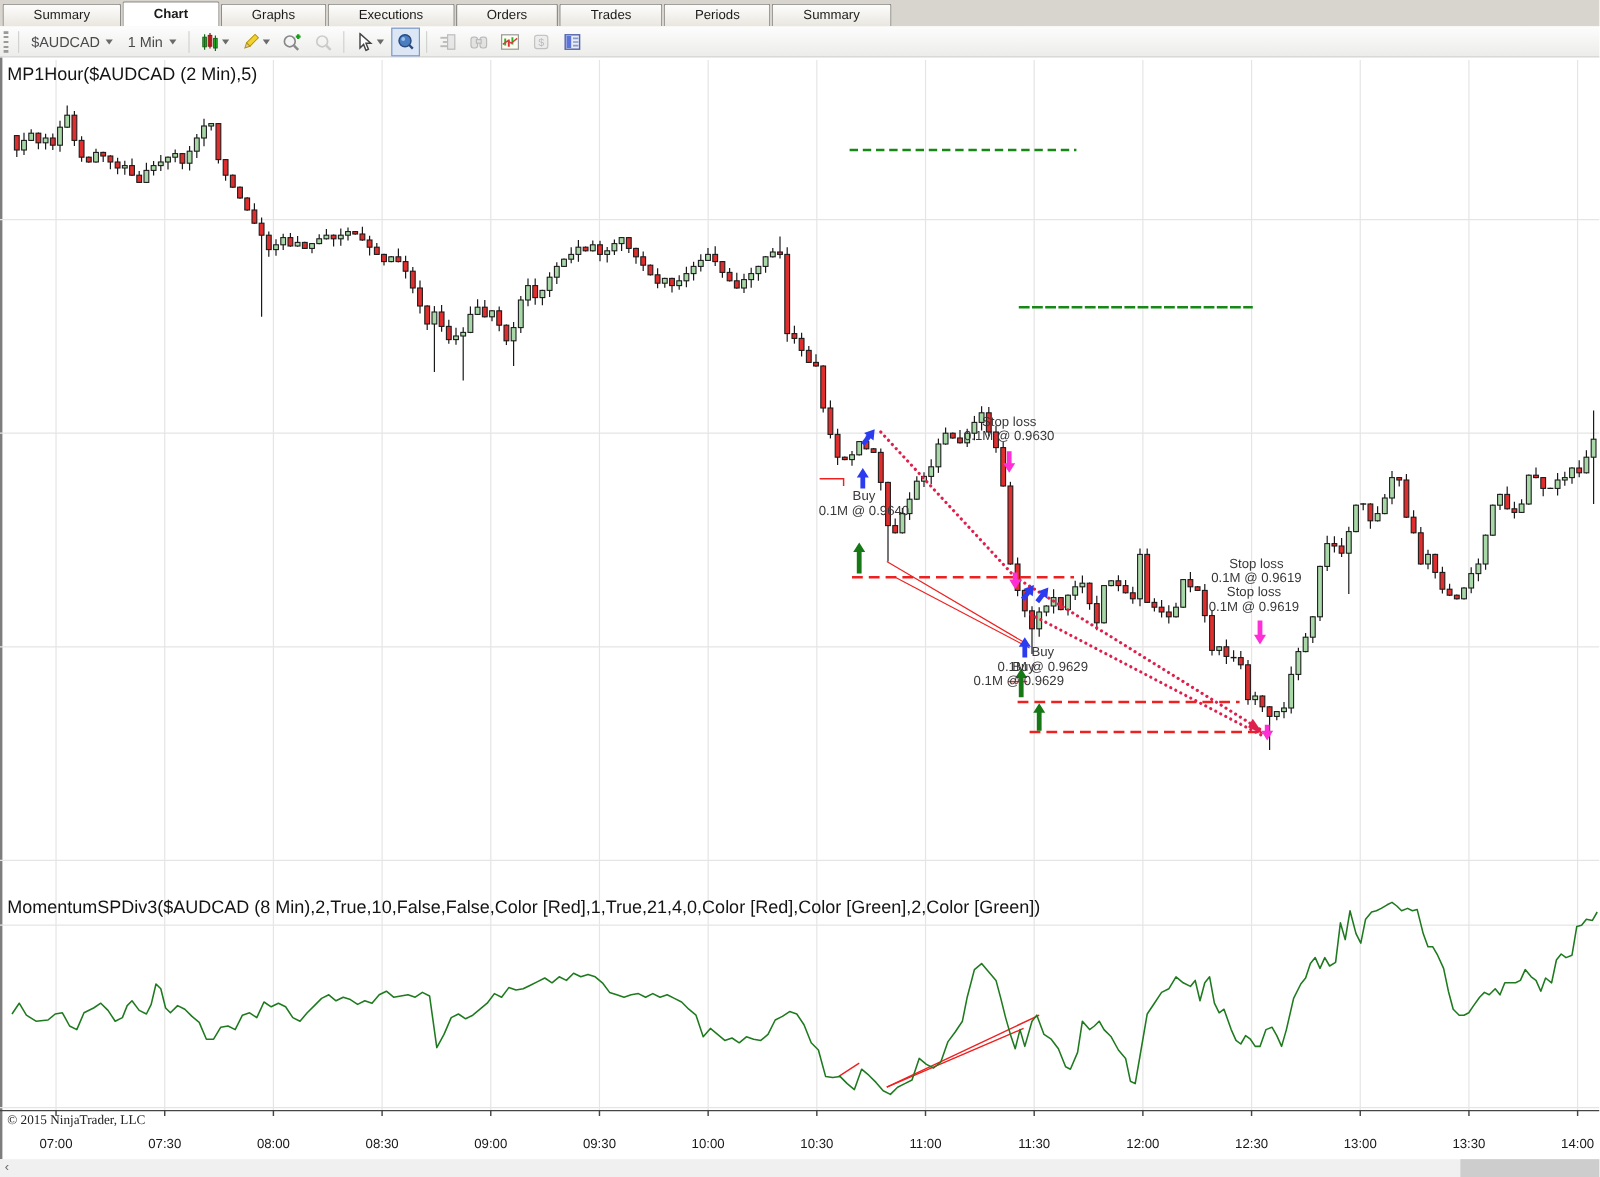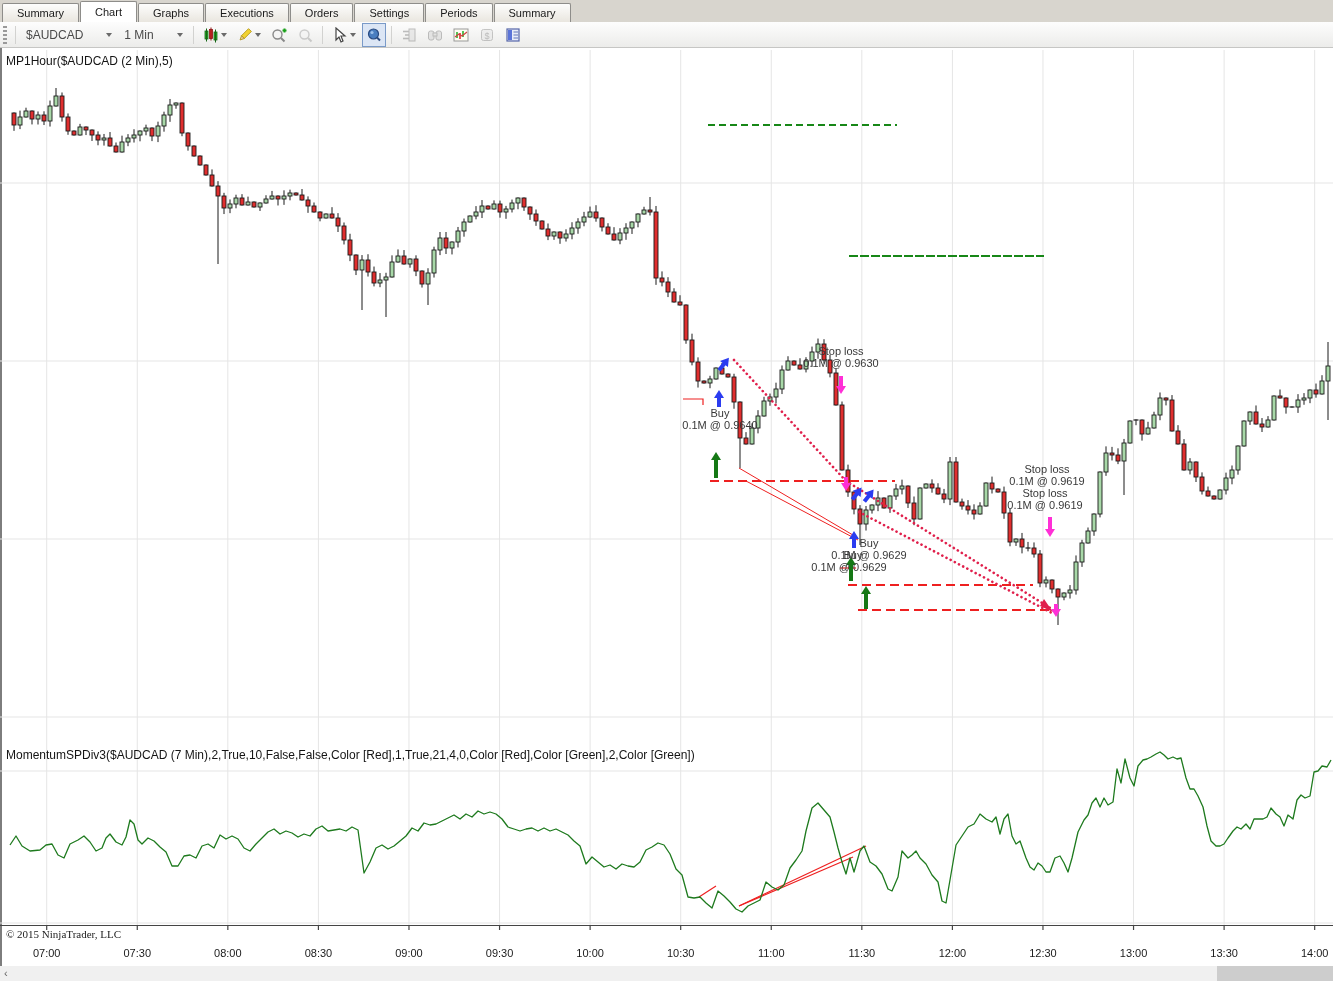--- a/index.html
+++ b/index.html
@@ -3,67 +3,67 @@
 <meta charset="utf-8">
 <style>
   html,body{margin:0;padding:0;background:#fff;}
   body{width:1333px;height:981px;position:relative;overflow:hidden;
        font-family:"Liberation Sans",sans-serif;-webkit-font-smoothing:antialiased;}
   .window{position:absolute;inset:0;background:#fff;}
 
   
   .tabbar{position:absolute;top:0;left:0;width:1333px;height:22px;background:#d8d5ce;
           display:flex;align-items:flex-end;padding-left:2px;box-sizing:border-box;}
-  .tab{height:18px;line-height:18px;padding:0 14px;font-size:11px;color:#1a1a1a;
+  .tab{height:18px;line-height:18px;padding:0 25px;font-size:11px;color:#1a1a1a;
        background:linear-gradient(#fdfdfc,#e9e6df);border:1px solid #8e8d8a;border-bottom:none;
        border-radius:2px 2px 0 0;margin-right:1px;cursor:default;}
-  .tab.active{background:#fff;height:20px;line-height:20px;font-weight:normal;position:relative;z-index:2;}
+  .tab.active{background:#fff;height:20px;line-height:20px;font-weight:bold;position:relative;z-index:2;}
 
   
   .toolbar{position:absolute;top:22px;left:0;width:1333px;height:26px;
            background:linear-gradient(#fdfdfd,#ececea);border-bottom:1px solid #c6c6c4;
            display:flex;align-items:center;box-sizing:border-box;padding-left:2px;}
   .grip{width:4px;height:18px;margin:0 4px 0 1px;
         background:repeating-linear-gradient(#9a9a9a 0 2px,transparent 2px 4px);}
   .tsep{width:1px;height:18px;background:#d2d2d0;margin:0 4px;}
-  .dd{display:flex;align-items:center;gap:23px;padding:2px 6px;font-size:12px;color:#4a4a4a;cursor:default;}
+  .dd{display:flex;align-items:center;gap:5px;padding:2px 6px;font-size:12px;color:#4a4a4a;cursor:default;}
   .caret{width:0;height:0;border-left:3.5px solid transparent;border-right:3.5px solid transparent;
          border-top:4px solid #6a6a6a;display:inline-block;}
   .tbtn{width:22px;height:22px;display:flex;align-items:center;justify-content:center;margin:0 1px;border:1px solid transparent;}
   .tbtn.withcaret{width:30px;gap:2px;}
   .tbtn.pressed{border:1px solid #7a9ac8;background:#dce6f5;}
   .tbtn.disabled{opacity:.45;}
   .tbtn svg{display:block;}
 
   
   .chart-area{position:absolute;top:48px;left:0;width:1333px;height:918px;background:#fff;
               border-left:2px solid #7d7d7d;box-sizing:border-box;}
   #chartsvg{position:absolute;top:0;left:-2px;}
-  .panel-label{position:absolute;font-size:12px;color:#141414;white-space:nowrap;}
+  .panel-label{position:absolute;font-size:15px;color:#141414;white-space:nowrap;}
   #plabel{top:6px;left:4px;}
   #ilabel{top:700px;left:4px;}
   #copyright{position:absolute;top:880px;left:4px;font-size:11px;color:#222;font-family:Liberation Serif, serif;}
 
   
   .scrollbar{position:absolute;top:966px;left:0;width:1333px;height:15px;background:#f0f0f0;}
   .sb-left{position:absolute;left:4px;top:1px;font-size:11px;color:#666;}
   .sb-thumb{position:absolute;left:1217px;top:0;width:116px;height:15px;background:#cdcdcd;}
 </style>
 </head>
 <body>
 
 <div class="window">
 
   <div class="tabbar">
     <div class="tab">Summary</div>
     <div class="tab active">Chart</div>
     <div class="tab">Graphs</div>
     <div class="tab">Executions</div>
     <div class="tab">Orders</div>
-    <div class="tab">Settings</div>
+    <div class="tab">Trades</div>
     <div class="tab">Periods</div>
     <div class="tab">Summary</div>
   </div>
 
   <div class="toolbar">
     <div class="grip"></div>
     <div class="tsep"></div>
 
     <div class="dd">
       <span>$AUDCAD</span>
@@ -700,21 +700,21 @@
         <line x1="1042.97" y1="925" x2="1042.97" y2="930" stroke="#454545" stroke-width="1.2"></line>
         <text x="1042.97" y="957" text-anchor="middle" font-size="11" fill="#1a1a1a" font-family="Liberation Sans,sans-serif">12:30</text>
         <line x1="1133.54" y1="925" x2="1133.54" y2="930" stroke="#454545" stroke-width="1.2"></line>
         <text x="1133.54" y="957" text-anchor="middle" font-size="11" fill="#1a1a1a" font-family="Liberation Sans,sans-serif">13:00</text>
         <line x1="1224.11" y1="925" x2="1224.11" y2="930" stroke="#454545" stroke-width="1.2"></line>
         <text x="1224.11" y="957" text-anchor="middle" font-size="11" fill="#1a1a1a" font-family="Liberation Sans,sans-serif">13:30</text>
         <line x1="1314.68" y1="925" x2="1314.68" y2="930" stroke="#454545" stroke-width="1.2"></line>
         <text x="1314.68" y="957" text-anchor="middle" font-size="11" fill="#1a1a1a" font-family="Liberation Sans,sans-serif">14:00</text>
       </svg>
     <div class="panel-label" id="plabel">MP1Hour($AUDCAD (2 Min),5)</div>
-    <div class="panel-label" id="ilabel">MomentumSPDiv3($AUDCAD (7 Min),2,True,10,False,False,Color [Red],1,True,21,4,0,Color [Red],Color [Green],2,Color [Green])</div>
+    <div class="panel-label" id="ilabel">MomentumSPDiv3($AUDCAD (8 Min),2,True,10,False,False,Color [Red],1,True,21,4,0,Color [Red],Color [Green],2,Color [Green])</div>
     <div id="copyright">© 2015 NinjaTrader, LLC</div>
   </div>
 
   <div class="scrollbar">
     <div class="sb-left">‹</div>
     <div class="sb-thumb"></div>
   </div>
 </div>
 
 </body></html>

